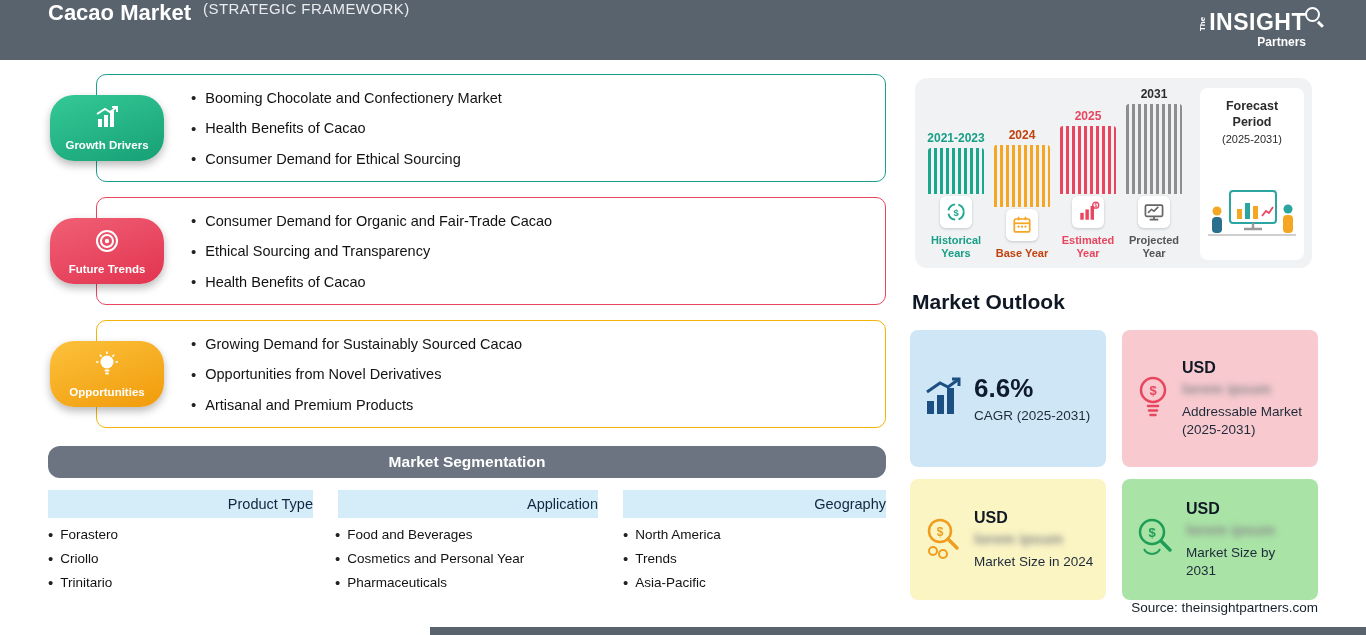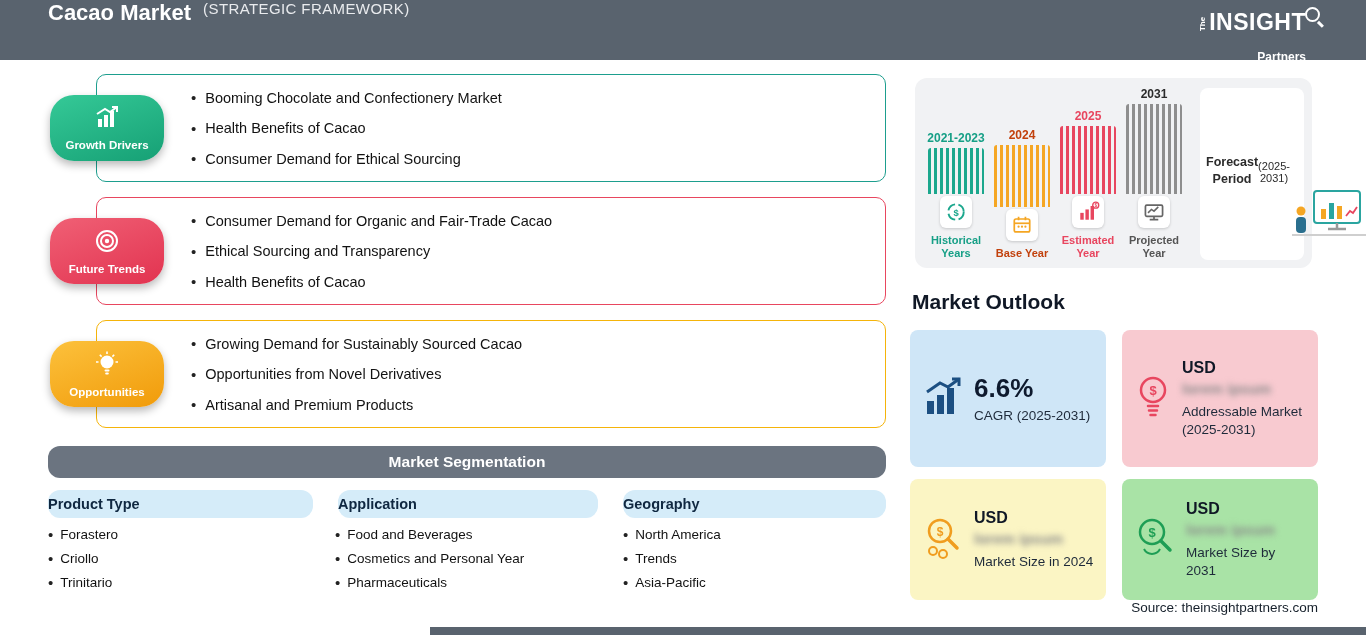--- a/index.html
+++ b/index.html
@@ -6,61 +6,61 @@
   html,body{width:1366px;height:635px}
   body{position:relative;font-family:"Liberation Sans",sans-serif;background:#fff;overflow:hidden}
 
   
   .header{position:absolute;top:0;left:0;width:1366px;height:60px;background:#59636e;display:flex;align-items:flex-start;padding:0 48px;color:#fff}
   .header-title{font-size:22px;font-weight:bold}
   .header-sub{font-size:15px;margin-left:12px;color:#e9ebee;letter-spacing:.4px}
   .logo{position:absolute;right:60px;top:11px;color:#fff;line-height:1}
   .logo-the{position:absolute;left:-13px;top:9px;font-size:8px;font-weight:bold;transform:rotate(-90deg)}
   .logo-insight{font-size:23px;font-weight:bold;letter-spacing:.5px}
-  .logo-partners{display:block;text-align:right;font-size:12px;font-weight:bold;margin-top:17px}
+  .logo-partners{display:block;text-align:right;font-size:12px;font-weight:bold;margin-top:2px}
   .logo-lens{position:absolute;right:-14px;top:-4px;width:15px;height:15px;border:2.5px solid #fff;border-radius:50%}
   .logo-lens::after{content:"";position:absolute;width:2.5px;height:7px;background:#fff;left:12px;top:12px;transform:rotate(-45deg)}
 
   
   .info-box{position:absolute;left:96px;width:790px;height:108px;border-radius:10px;background:#fff}
   .box-green{top:74px;border:1.6px solid #1d9e8e}
   .box-red{top:197px;border:1.6px solid #e8465f}
   .box-orange{top:320px;border:1.6px solid #f5b40a}
   .bullets{position:absolute;left:94px;top:14px;display:flex;flex-direction:column;justify-content:space-between;height:78px}
   .bullet-row{display:flex;align-items:center;gap:9px;font-size:14.5px;color:#121212}
   .dot{font-size:15px;color:#222}
 
   .pill{position:absolute;width:114px;height:66px;border-radius:24px;display:flex;flex-direction:column;align-items:center;justify-content:center;gap:5px;color:#fff;box-shadow:0 4px 9px rgba(0,0,0,.28);z-index:2}
   .pill-label{font-size:11.5px;font-weight:bold;white-space:nowrap}
   .pill-green{left:50px;top:95px;background:linear-gradient(160deg,#35c997,#16a075)}
   .pill-red{left:50px;top:218px;background:linear-gradient(160deg,#f06075,#e23350)}
   .pill-orange{left:50px;top:341px;background:linear-gradient(160deg,#fcc13c,#f19b0a)}
 
   
   .seg-bar{position:absolute;left:48px;top:446px;width:838px;height:32px;background:#6b7480;border-radius:12px;display:flex;align-items:center;justify-content:center;color:#fff;font-size:15.5px;font-weight:bold}
-  .seg-header{position:absolute;top:490px;height:28px;background:#d5ecf9;border-radius:12px;display:flex;align-items:center;justify-content:flex-start;font-weight:bold;font-size:14.5px;color:#0f2740}
+  .seg-header{position:absolute;top:490px;height:28px;background:#d5ecf9;border-radius:0;display:flex;align-items:center;justify-content:flex-end;font-weight:normal;font-size:14.5px;color:#0f2740}
   .sch-1{left:48px;width:265px}.sch-2{left:338px;width:260px}.sch-3{left:623px;width:263px}
   .seg-list{position:absolute;top:526px;display:flex;flex-direction:column;gap:7px;font-size:13.5px;color:#121212}
   .sl-1{left:48px}.sl-2{left:335px}.sl-3{left:623px}
   .seg-item{display:flex;align-items:center;gap:7px}
 
   
   .timeline-card{position:absolute;left:915px;top:78px;width:397px;height:190px;background:#f1f2f4;border-radius:12px;padding:10px 8px 8px 12px;display:flex}
   .tl-bars{display:flex;align-items:flex-end;gap:8px;flex:1}
   .tl-col{display:flex;flex-direction:column;align-items:center;width:58px}
   .tl-year{font-size:12px;font-weight:bold;margin-bottom:3px;white-space:nowrap}
   .tl-bar{width:56px;border-radius:3px 3px 0 0}
   .stripe-teal{background:repeating-linear-gradient(90deg,#1ba78d 0 3px,transparent 3px 6px)}
   .stripe-orange{background:repeating-linear-gradient(90deg,#f5a623 0 3px,transparent 3px 6px)}
   .stripe-red{background:repeating-linear-gradient(90deg,#e8465f 0 3px,transparent 3px 6px)}
   .stripe-gray{background:repeating-linear-gradient(90deg,#8e8e8e 0 3px,transparent 3px 6px)}
   .tl-icon{width:32px;height:32px;background:#fff;border-radius:6px;box-shadow:0 1px 3px rgba(0,0,0,.18);display:flex;align-items:center;justify-content:center;margin-top:2px}
   .tl-label{font-size:11px;font-weight:bold;text-align:center;line-height:1.2;margin-top:6px;width:64px}
   .c-teal{color:#169f86}.c-orange{color:#c2410c}.c-red{color:#e8465f}.c-dark{color:#2b2b2b}.c-gray{color:#555}
-  .forecast-box{width:104px;background:#fff;border-radius:8px;margin-left:6px;padding:10px 6px 17px;display:flex;flex-direction:row;align-items:center;text-align:center}
+  .forecast-box{width:104px;background:#fff;border-radius:8px;margin-left:6px;padding:10px 6px 17px;display:flex;flex-direction:column;align-items:center;text-align:center}
   .fc-title{font-size:12.5px;font-weight:bold;color:#2b2b2b;line-height:1.3;width:70px}
   .fc-range{font-size:11px;color:#2b2b2b;margin-top:2px}
   .fc-art{margin-top:auto}
 
   
   .outlook-title{position:absolute;left:912px;top:290px;font-size:21px;font-weight:bold;color:#101826}
   .card{position:absolute;border-radius:8px;padding:12px;display:flex;align-items:center;gap:10px}
   .card-blue{left:910px;top:330px;width:196px;height:137px;background:#cfe6f7}
   .card-pink{left:1122px;top:330px;width:196px;height:137px;background:#f8cad0}
   .card-yellow{left:910px;top:479px;width:196px;height:121px;background:#fbf5c4}

